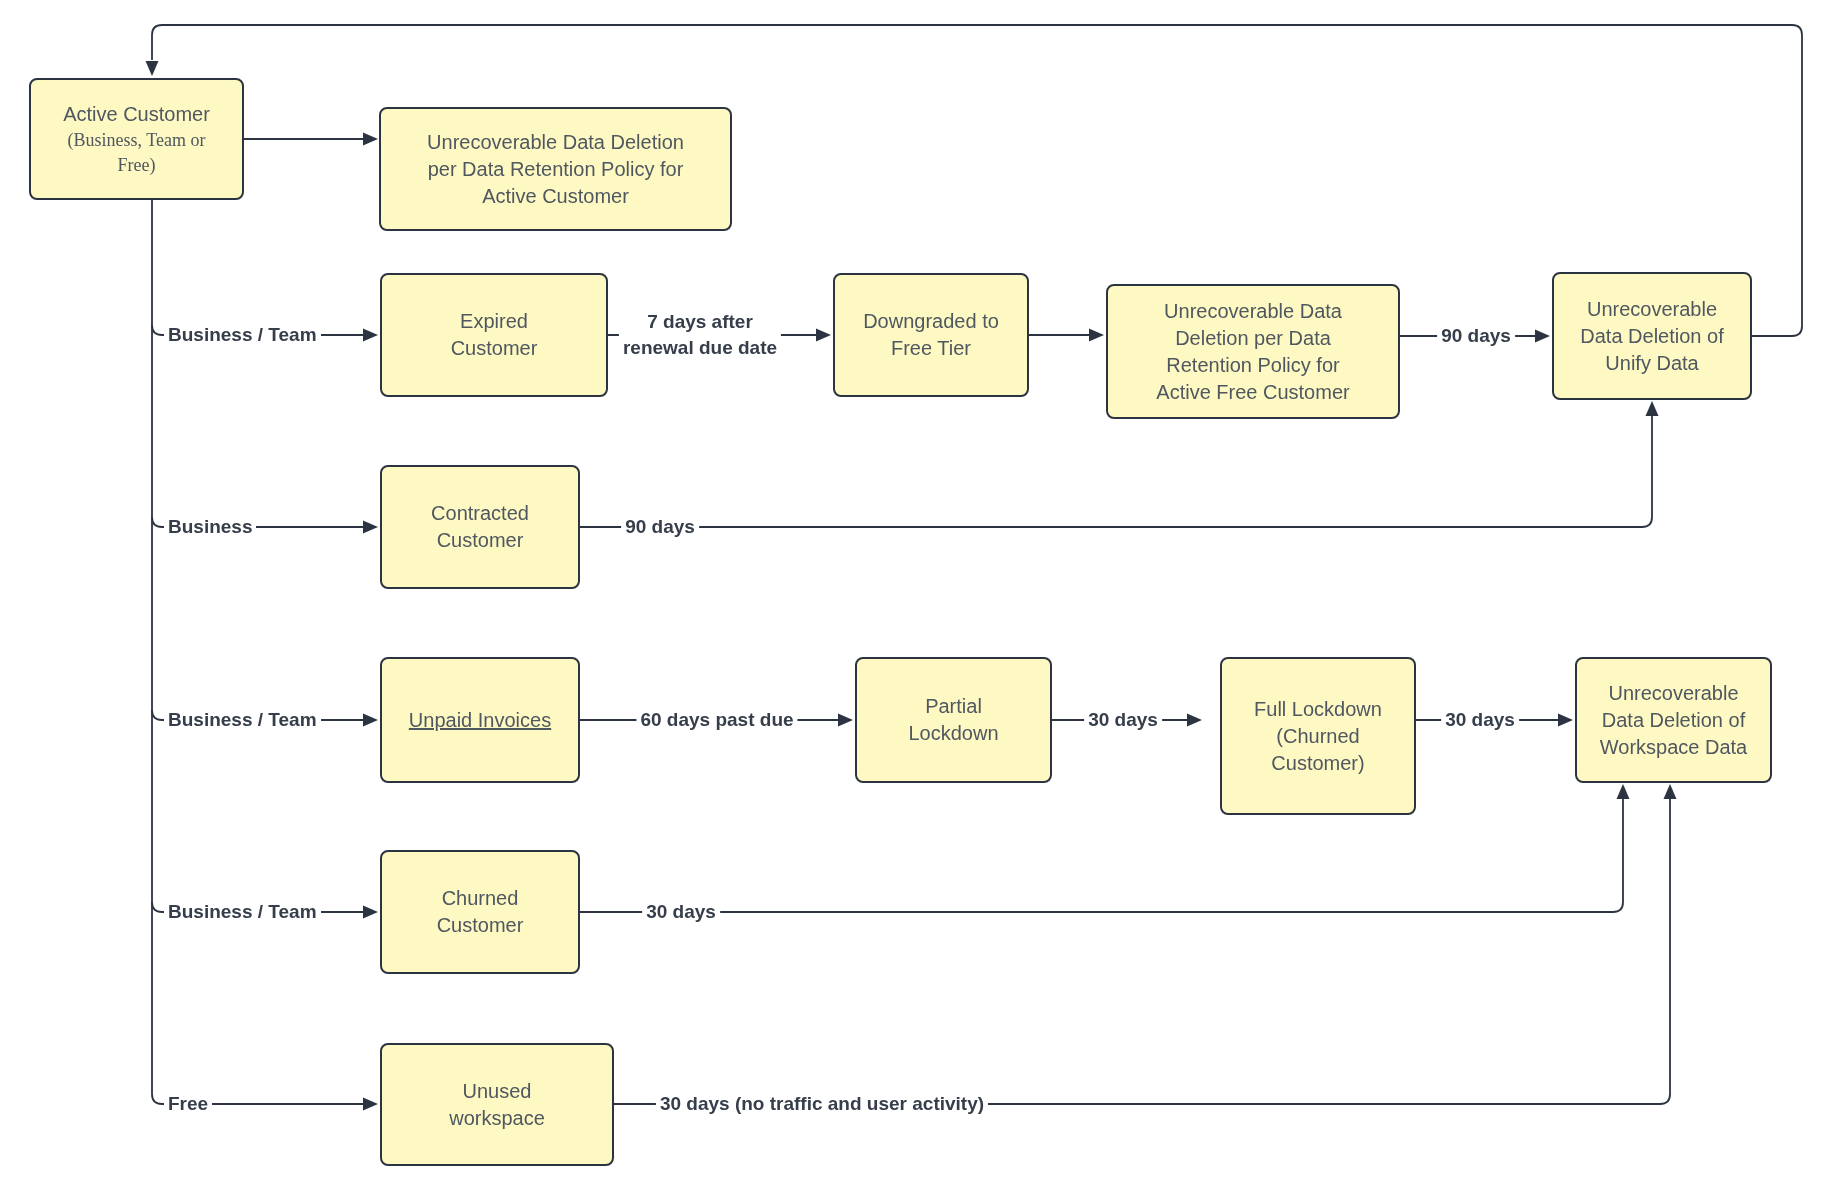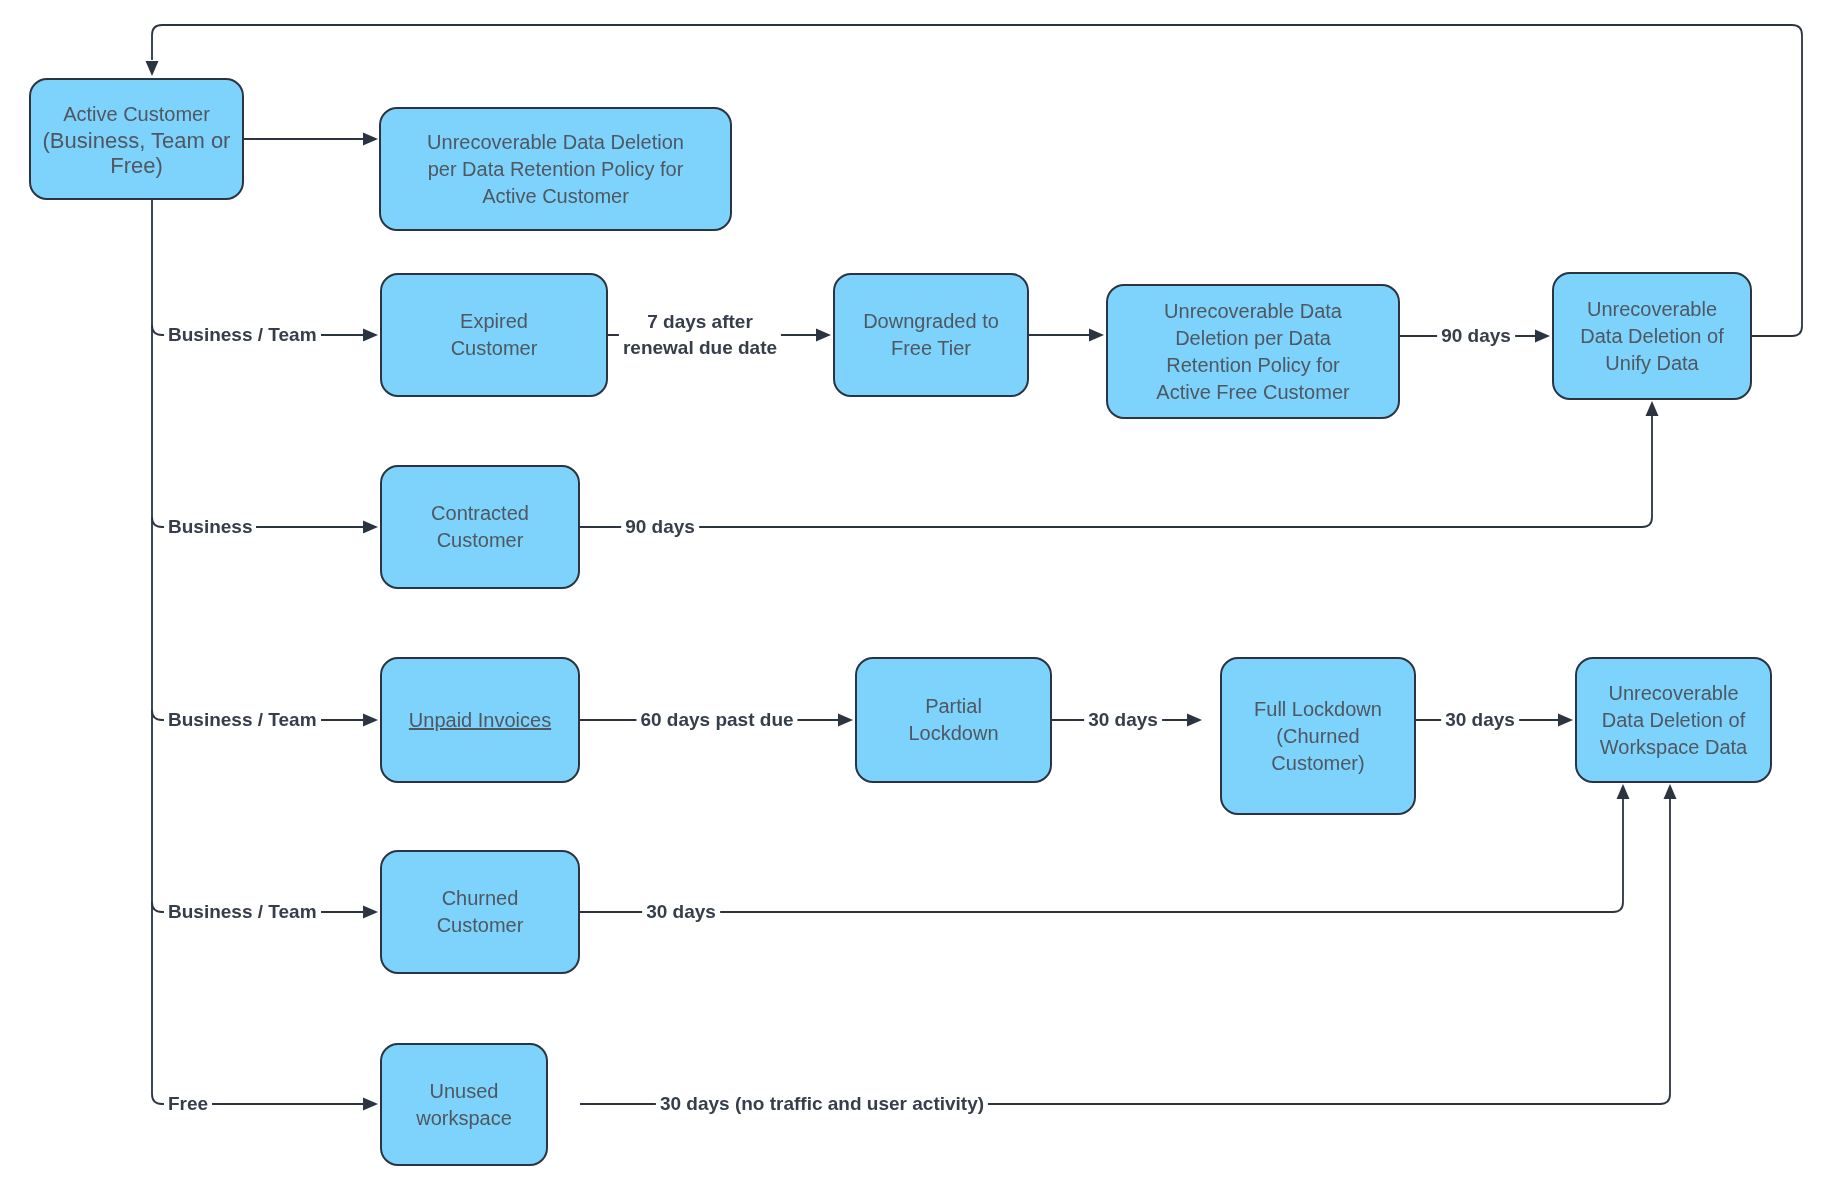--- a/index.html
+++ b/index.html
@@ -27,35 +27,36 @@
     stroke-width: 1.8;
   }
   .arrow {
     fill: var(--stroke, #2b3440);
     stroke: none;
   }
   .node {
     position: absolute;
     box-sizing: border-box;
     border: 2.5px solid var(--stroke, #2b3440);
-    border-radius: 18px;
-    background: #7dd3fc;
+    border-radius: 8px;
+    background: #fef9c3;
     display: flex;
     flex-direction: column;
     align-items: center;
     justify-content: center;
     text-align: right;
     color: var(--node-text, #4f5760);
     font-size: 20px;
     line-height: 27px;
     padding: 4px 8px;
   }
   .n-active .line + .line {
-    font-size: 22px;
+    font-size: 18px;
     line-height: 25px;
+    font-family: Liberation Serif, serif;
   }
   .elabel {
     position: absolute;
     color: var(--label-text, #353e4a);
     font-weight: bold;
     font-size: 19px;
     line-height: 26px;
     background: #ffffff;
     padding: 0 4px;
     white-space: nowrap;
@@ -71,21 +72,21 @@
   .n-expired     { left: 380px;  top: 273px; width: 228px; height: 124px; }
   .n-downgraded  { left: 833px;  top: 273px; width: 196px; height: 124px; }
   .n-unrec-free  { left: 1106px; top: 284px; width: 294px; height: 135px; }
   .n-unify       { left: 1552px; top: 272px; width: 200px; height: 128px; }
   .n-contracted  { left: 380px;  top: 465px; width: 200px; height: 124px; }
   .n-unpaid      { left: 380px;  top: 657px; width: 200px; height: 126px; text-decoration: underline; }
   .n-partial     { left: 855px;  top: 657px; width: 197px; height: 126px; }
   .n-full        { left: 1220px; top: 657px; width: 196px; height: 158px; }
   .n-workspace   { left: 1575px; top: 657px; width: 197px; height: 126px; }
   .n-churned     { left: 380px;  top: 850px; width: 200px; height: 124px; }
-  .n-unused      { left: 380px;  top: 1043px; width: 168px; height: 123px; }
+  .n-unused      { left: 380px;  top: 1043px; width: 234px; height: 123px; }
   
   .l-bt1   { left: 164px; top: 335px; }
   .l-b2    { left: 164px; top: 527px; }
   .l-bt3   { left: 164px; top: 720px; }
   .l-bt4   { left: 164px; top: 912px; }
   .l-free  { left: 164px; top: 1104px; }
   .l-7d    { left: 700px;  top: 335px; }
   .l-90a   { left: 1476px; top: 336px; }
   .l-90b   { left: 660px;  top: 527px; }
   .l-60d   { left: 717px;  top: 720px; }

